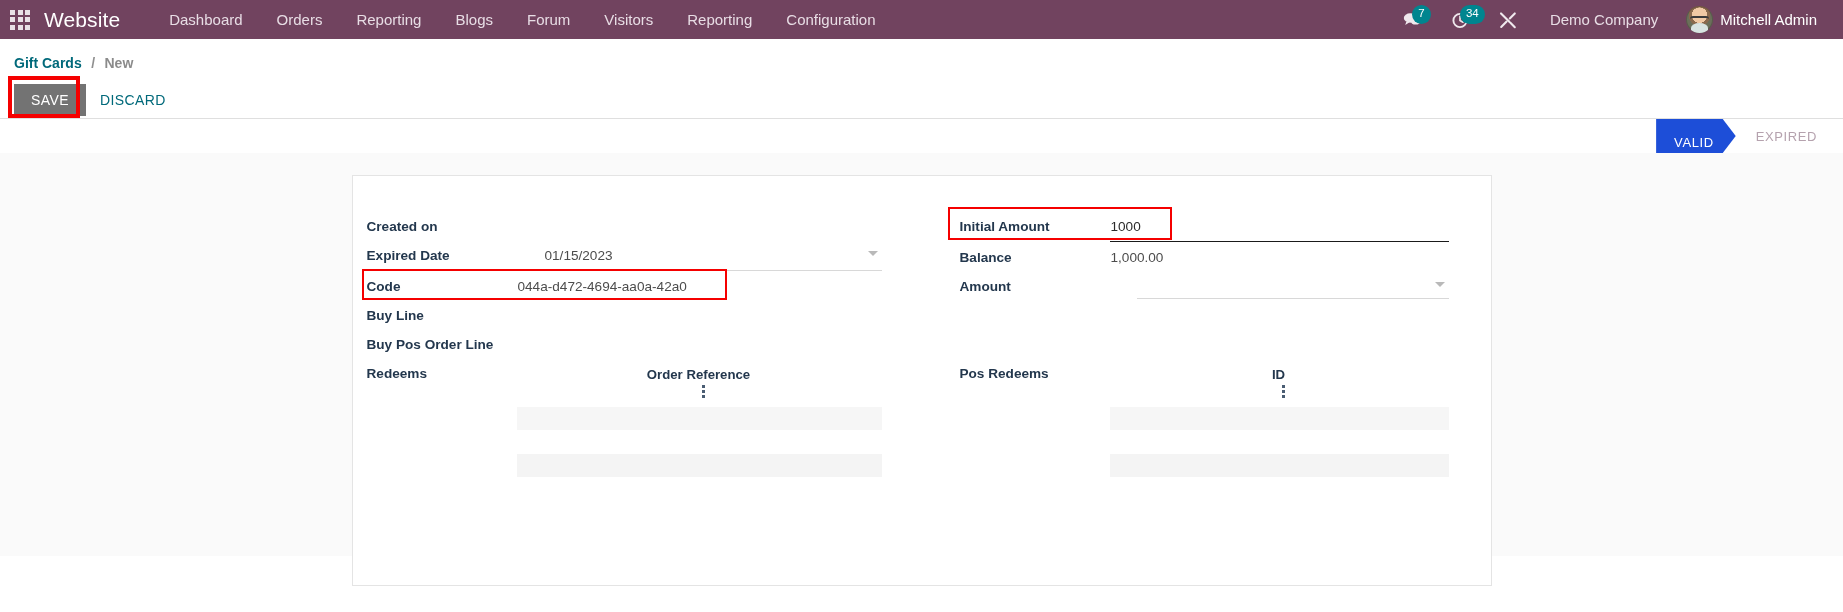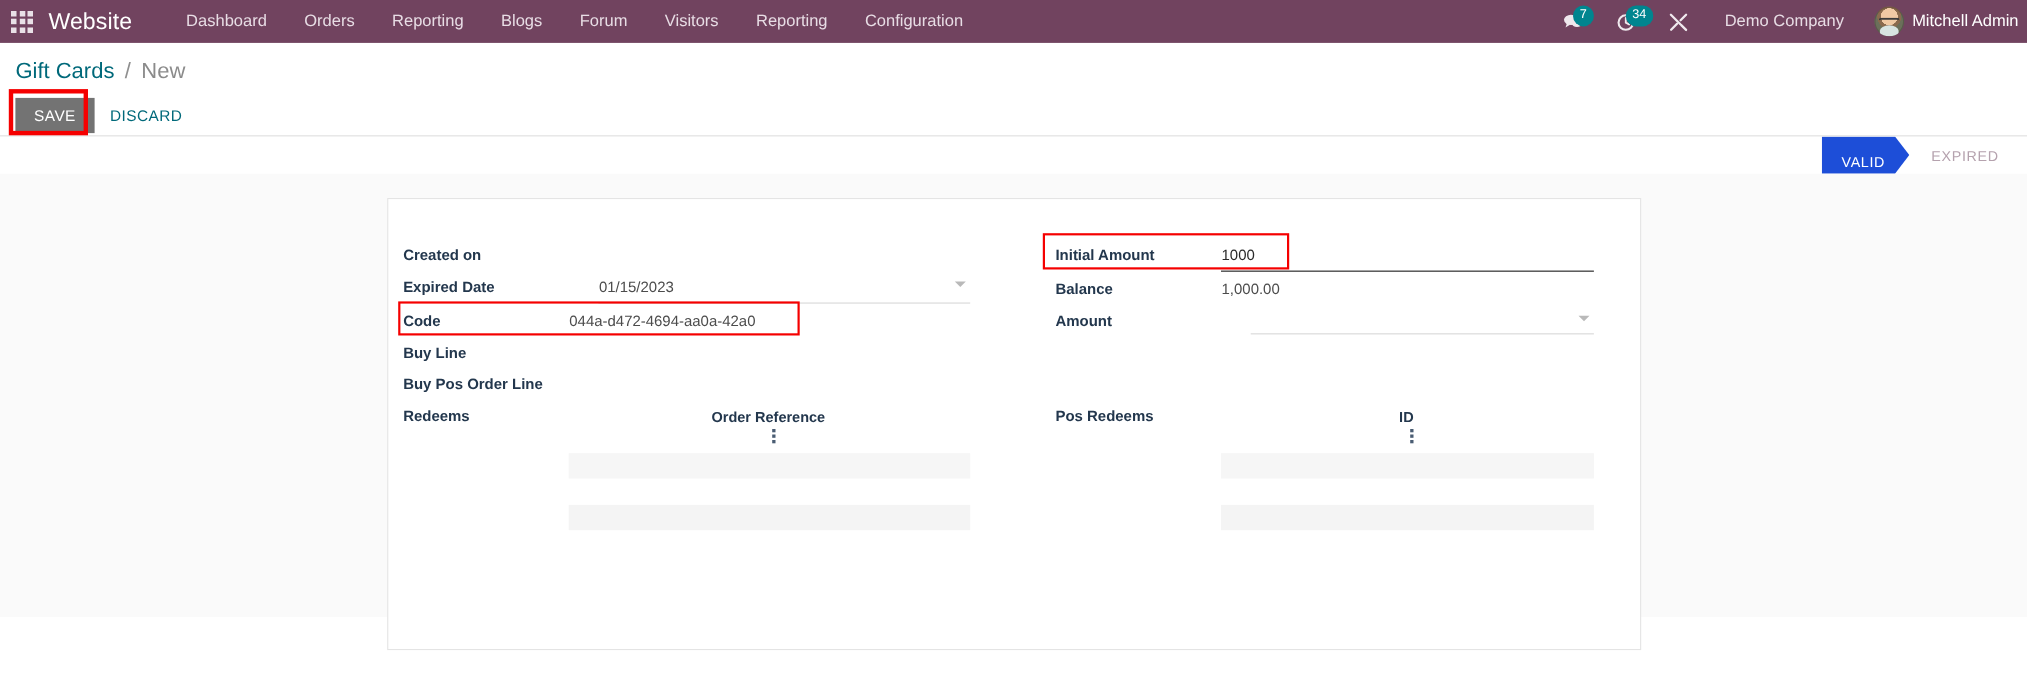--- a/index.html
+++ b/index.html
@@ -9,21 +9,21 @@
     font-family: "Liberation Sans", sans-serif;
     overflow: hidden;
   }
 
   
   .navbar {
     height: 39px;
     background: #71435f;
     display: flex;
     align-items: center;
-    padding: 0 2px 0 8px;
+    padding: 0 20px 0 8px;
     color: #f2eef1;
     position: relative;
   }
   .apps-grid {
     width: 24px; height: 24px;
     display: grid;
     grid-template-columns: repeat(3, 5px);
     grid-template-rows: repeat(3, 5px);
     gap: 2.5px;
     justify-content: center;
@@ -104,23 +104,23 @@
   .avatar::after {
     content: ""; position: absolute; left: 5px; top: 17px;
     width: 17px; height: 10px;
     background: #d8e4e2; border-radius: 50% 50% 0 0;
   }
   .user-name { font-size: 15px; color: #ffffff; white-space: nowrap; }
 
   
   .crumb-bar { padding: 15px 0 0 14px; }
   .crumb {
-    font-size: 20px;
+    font-size: 14px;
     color: #00697a;
-    font-weight: 400;
+    font-weight: 700;
     display: inline-block;
   }
   .crumb-main { cursor: pointer; }
   .crumb-sep { color: #8f8f8f; margin: 0 5px; }
   .crumb-new { color: #8b8b8b; }
 
   
   .actions {
     position: relative;
     padding: 10px 0 0 14px;

